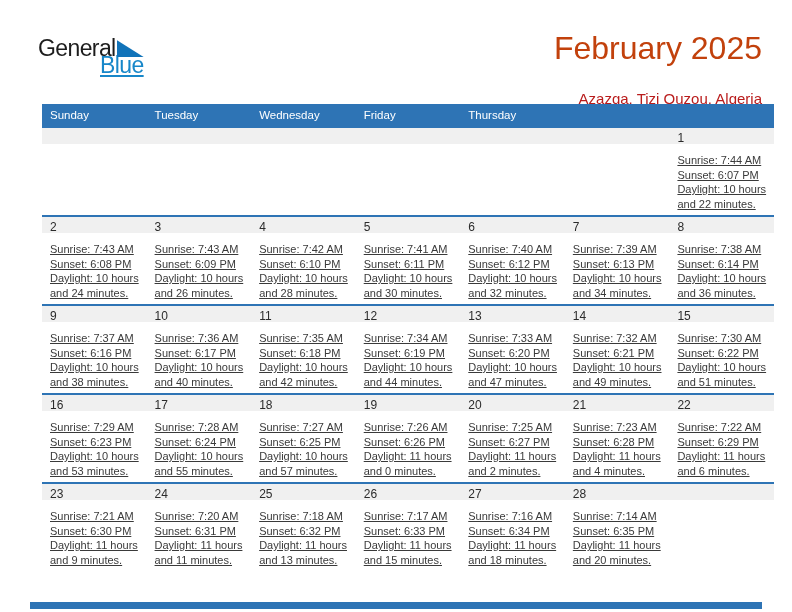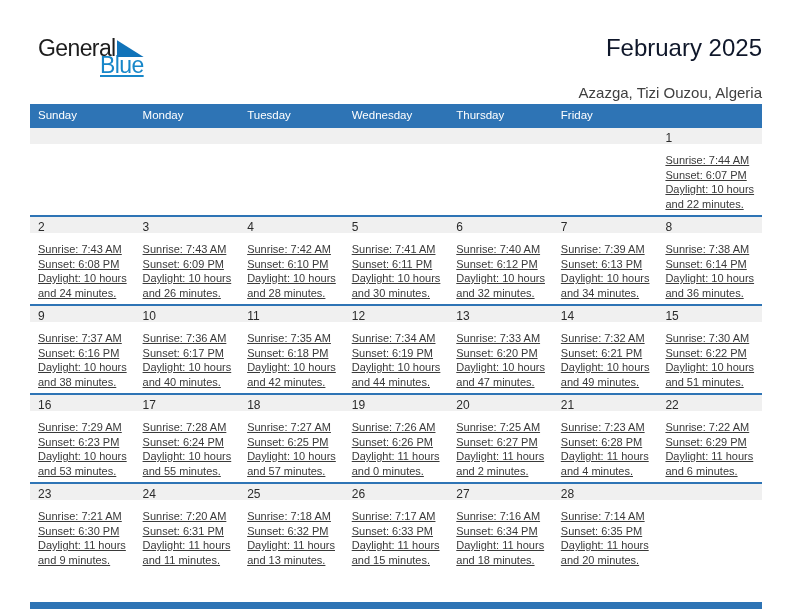--- a/index.html
+++ b/index.html
@@ -13,24 +13,24 @@
   .logo{position:absolute;left:38px;top:36px;}
   .logo-line1{display:flex;align-items:flex-end;}
   .logo-general{font-size:23px;color:#1c1c1c;letter-spacing:-0.6px;line-height:24px;}
   .logo-triangle{width:27px;height:17px;margin-left:1px;margin-bottom:3px;
     background:var(--logo-tri,#1173B9);
     clip-path:polygon(0 0,0 100%,100% 100%);}
   .logo-blue{font-size:23px;color:var(--logo-blue,#1787C9);letter-spacing:-0.6px;
     margin-left:62px;margin-top:-7px;line-height:24px;text-decoration:underline;}
   
   .title-block{position:absolute;right:30px;top:32px;text-align:right;}
-  .month-title{font-size:24px;color:#0f172a;line-height:32px;}
-  .location{font-size:15px;color:#404040;margin-top:20px;line-height:18px;}
+  .month-title{font-size:32px;color:#c2410c;line-height:32px;}
+  .location{font-size:15px;color:#b91c1c;margin-top:26px;line-height:18px;}
   
-  .calendar{position:absolute;left:30px;top:104px;width:732px;}
+  .calendar{position:absolute;left:42px;top:104px;width:732px;}
   .weekday-header{display:grid;grid-template-columns:repeat(7,1fr);
     background:var(--blue,#2E74B5);height:22px;}
   .weekday-header .wd{color:#ffffff;font-size:11.5px;line-height:22px;padding-left:8px;
     overflow:hidden;white-space:nowrap;}
   .week{display:grid;grid-template-columns:repeat(7,1fr);height:87px;
     border-top:2px solid var(--blue,#2E74B5);}
   .cell{overflow:hidden;}
   .band{height:16px;background:var(--band,#F0F0F0);}
   .num{display:inline-block;font-size:12px;color:#2b2b2b;padding-left:8px;line-height:17px;}
   .info{font-size:11px;line-height:14.5px;color:#3a3a3a;padding:9px 4px 0 8px;text-decoration:underline;}
@@ -50,25 +50,24 @@
 </div>
 
 <div class="title-block">
   <div class="month-title">February 2025</div>
   <div class="location">Azazga, Tizi Ouzou, Algeria</div>
 </div>
 
 <div class="calendar">
   <div class="weekday-header">
     <div class="wd">Sunday</div>
-    <div class="wd">Monday</div>
     <div class="wd">Tuesday</div>
     <div class="wd">Wednesday</div>
+    <div class="wd">Friday</div>
     <div class="wd">Thursday</div>
-    <div class="wd">Friday</div>
   </div>
   <div>
       <div class="week">
         <div class="cell">
           <div class="band"></div>
         </div>
         <div class="cell">
           <div class="band"></div>
         </div>
         <div class="cell">

